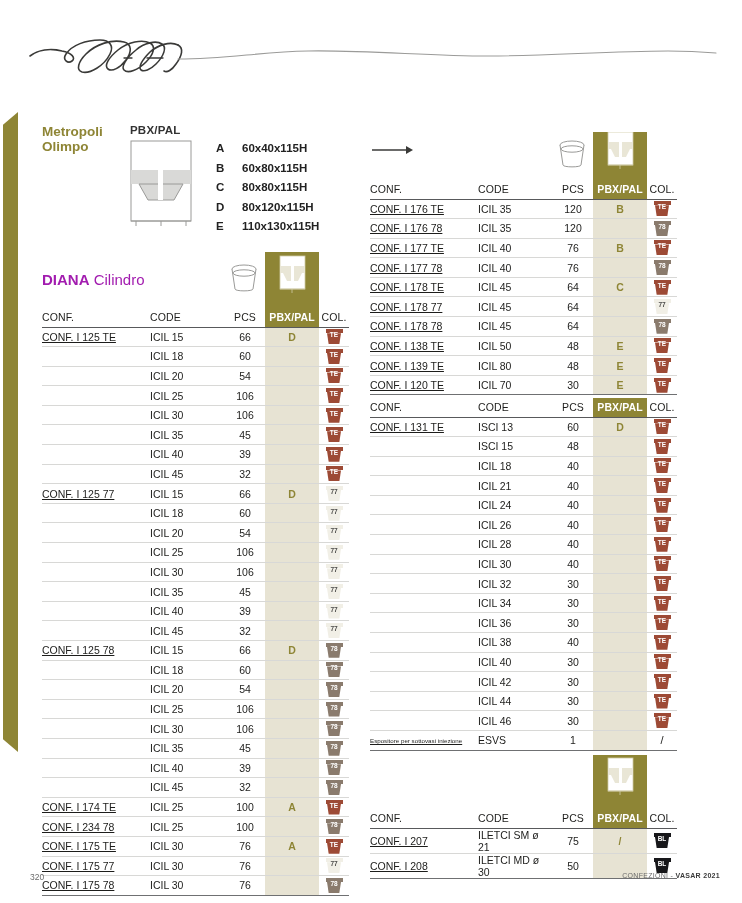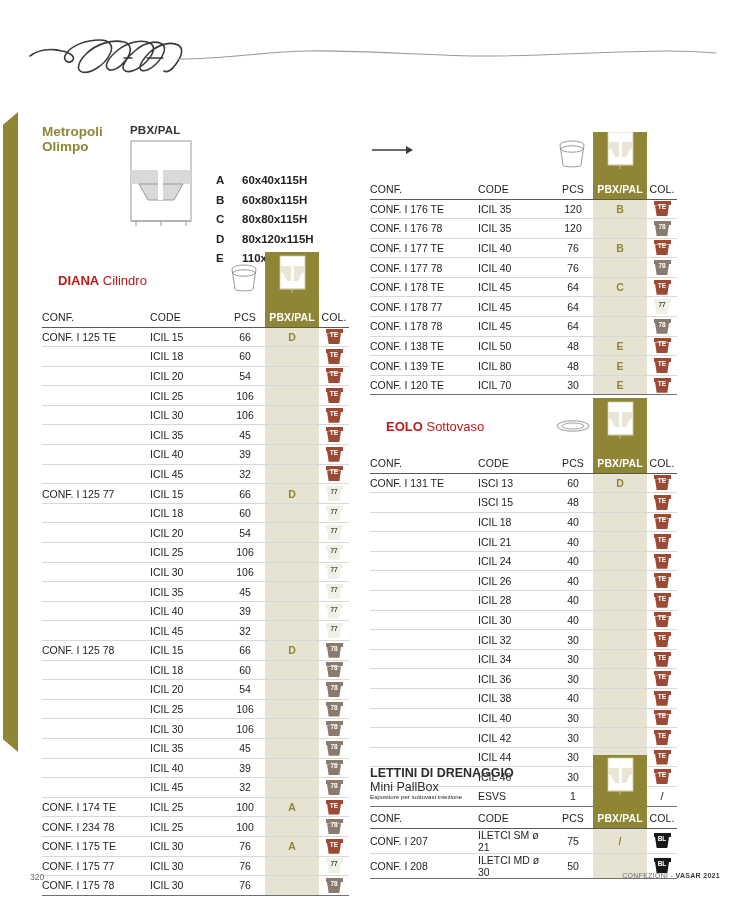--- a/index.html
+++ b/index.html
@@ -25,26 +25,26 @@
 
   
   .legend { position: absolute; left: 42px; top: 124px; width: 320px; }
   .legend-title { font-size: 13.5px; font-weight: bold; color: #8e8535; line-height: 15px; width: 88px; float: left; }
   .legend-mid { float: left; width: 72px; }
   .pbxpal-label { font-size: 11.5px; font-weight: bold; color: #333; letter-spacing: .2px; margin-bottom: 4px; }
   .pbx-ill { width: 62px; height: 86px; }
   .legend-list { float: left; margin-left: 14px; padding-top: 18px; }
   .legend-row { display: flex; align-items: baseline; height: 19.6px; }
   .legend-key { width: 26px; font-size: 11.5px; font-weight: bold; color: #222; }
-  .legend-val { font-size: 11.5px; font-weight: bold; color: #222; margin-top: 32px; }
+  .legend-val { font-size: 11.5px; font-weight: bold; color: #222; }
 
   
   .block { position: absolute; }
   .blk-head { position: relative; height: 56px; }
-  .blk-title { position: absolute; left: 16px; bottom: 20px; font-size: 13px; color: #b91c1c; }
+  .blk-title { position: absolute; left: 0; bottom: 20px; font-size: 15px; color: #a21caf; }
   .blk-title b { font-weight: bold; }
   .blk-title .sub { font-weight: normal; }
   .blk-title2 { position: absolute; left: 0; bottom: 15px; font-size: 12px; line-height: 14px; }
   .blk-title2 .l1 { font-weight: bold; font-size: 12.5px; display: block; }
   .blk-title2 .l2 { font-weight: normal; font-size: 12.5px; display: block; }
   .arrow-ico { position: absolute; left: 2px; bottom: 24px; }
 
   .prod-ico { position: absolute; bottom: 4px; }
   .pal-col-head {
     position: absolute; top: 0; height: 56px;
@@ -54,21 +54,21 @@
   table.tbl { border-collapse: collapse; width: 100%; table-layout: fixed; }
   table.tbl td, table.tbl th { padding: 0; vertical-align: middle; }
   .hdr td { font-size: 10.5px; font-weight: normal; color: #1d1d1b; height: 19px;
             border-bottom: 1.4px solid #58595b; letter-spacing: .1px; }
   .hdr td.c-pal { background: #8e8535; color: #ffffff; font-weight: bold; text-align: center; font-size: 10.5px; }
   tbody tr { height: 19.6px; }
   tbody td { font-size: 10.5px; color: #1d1d1b; border-bottom: .8px solid #d8d8d6; }
   tbody tr.grp td { border-bottom-color: #d8d8d6; }
   tbody tr.grp-start td { border-top: 1.1px solid #6f7072; }
   tbody tr:last-child td { border-bottom: 1.4px solid #6f7072; }
-  td.c-conf { padding-left: 2px; font-weight: normal; }
+  td.c-conf { padding-left: 2px; font-weight: normal; text-decoration: underline; }
   td.c-code { padding-left: 4px; }
   td.c-pcs  { text-align: center; }
   td.c-pal  { text-align: center; background: #e7e3d3; color: #8e8535; font-weight: bold; font-size: 10.5px; }
   td.c-col  { text-align: center; position: relative; }
   .tiny-conf { font-size: 6.2px; letter-spacing: 0; }
 
   
   .pot { display: inline-block; width: 17px; height: 15px; position: relative; vertical-align: middle; }
   .pot .lip { position: absolute; left: 0; top: 0; width: 17px; height: 4px; }
   .pot .body { position: absolute; left: 1.5px; top: 4px; width: 14px; height: 11px;
@@ -502,37 +502,172 @@
             <td class="c-code">ICIL 70</td>
             <td class="c-pcs">30</td>
             <td class="c-pal">E</td>
             <td class="c-col"><span class="pot te"><span class="lip"></span><span class="body"></span><span class="lbl">TE</span></span></td>
           </tr>
         </tbody>
     </table>
   </div>
 
   <div class="block" style="left:370px; top:398px; width:300px;">
-    <div class="blk-head">
-      <div class="pal-col-head" style="left:223px; width:54px;">
-        <svg width="54" height="56" viewBox="0 0 54 56">
-          <rect x="15" y="4" width="25" height="33" fill="#ffffff" stroke="#cfcaa6" stroke-width=".8"></rect>
-          <rect x="15" y="14" width="25" height="7" fill="#e9e6d6"></rect>
-          <path d="M18 21 L22 29 L33 29 L37 21 Z" fill="#e9e6d6"></path>
-          <rect x="26" y="14" width="3" height="15" fill="#ffffff"></rect>
-          <line x1="15" y1="37" x2="40" y2="37" stroke="#cfcaa6" stroke-width=".8"></line>
-          <line x1="27" y1="37" x2="27" y2="41" stroke="#cfcaa6" stroke-width=".8"></line>
+    <table class="tbl">
+      <colgroup>
+          <col style="width:108px">
+          <col style="width:75px">
+          <col style="width:40px">
+          <col style="width:54px">
+          <col style="width:30px">
+        </colgroup>
+      <thead>
+          <tr class="hdr">
+        <td>CONF.</td>
+        <td>CODE</td>
+        <td class="c-pcs">PCS</td>
+        <td class="c-pal">PBX/PAL</td>
+        <td class="c-pcs">COL.</td>
+      </tr>
+        </thead>
+      <tbody>
+          <tr class="grp grp-start">
+            <td class="c-conf">CONF. I 131 TE</td>
+            <td class="c-code">ISCI 13</td>
+            <td class="c-pcs">60</td>
+            <td class="c-pal">D</td>
+            <td class="c-col"><span class="pot te"><span class="lip"></span><span class="body"></span><span class="lbl">TE</span></span></td>
+          </tr>
+          <tr class="grp">
+            <td class="c-conf"></td>
+            <td class="c-code">ISCI 15</td>
+            <td class="c-pcs">48</td>
+            <td class="c-pal"></td>
+            <td class="c-col"><span class="pot te"><span class="lip"></span><span class="body"></span><span class="lbl">TE</span></span></td>
+          </tr>
+          <tr class="grp">
+            <td class="c-conf"></td>
+            <td class="c-code">ICIL 18</td>
+            <td class="c-pcs">40</td>
+            <td class="c-pal"></td>
+            <td class="c-col"><span class="pot te"><span class="lip"></span><span class="body"></span><span class="lbl">TE</span></span></td>
+          </tr>
+          <tr class="grp">
+            <td class="c-conf"></td>
+            <td class="c-code">ICIL 21</td>
+            <td class="c-pcs">40</td>
+            <td class="c-pal"></td>
+            <td class="c-col"><span class="pot te"><span class="lip"></span><span class="body"></span><span class="lbl">TE</span></span></td>
+          </tr>
+          <tr class="grp">
+            <td class="c-conf"></td>
+            <td class="c-code">ICIL 24</td>
+            <td class="c-pcs">40</td>
+            <td class="c-pal"></td>
+            <td class="c-col"><span class="pot te"><span class="lip"></span><span class="body"></span><span class="lbl">TE</span></span></td>
+          </tr>
+          <tr class="grp">
+            <td class="c-conf"></td>
+            <td class="c-code">ICIL 26</td>
+            <td class="c-pcs">40</td>
+            <td class="c-pal"></td>
+            <td class="c-col"><span class="pot te"><span class="lip"></span><span class="body"></span><span class="lbl">TE</span></span></td>
+          </tr>
+          <tr class="grp">
+            <td class="c-conf"></td>
+            <td class="c-code">ICIL 28</td>
+            <td class="c-pcs">40</td>
+            <td class="c-pal"></td>
+            <td class="c-col"><span class="pot te"><span class="lip"></span><span class="body"></span><span class="lbl">TE</span></span></td>
+          </tr>
+          <tr class="grp">
+            <td class="c-conf"></td>
+            <td class="c-code">ICIL 30</td>
+            <td class="c-pcs">40</td>
+            <td class="c-pal"></td>
+            <td class="c-col"><span class="pot te"><span class="lip"></span><span class="body"></span><span class="lbl">TE</span></span></td>
+          </tr>
+          <tr class="grp">
+            <td class="c-conf"></td>
+            <td class="c-code">ICIL 32</td>
+            <td class="c-pcs">30</td>
+            <td class="c-pal"></td>
+            <td class="c-col"><span class="pot te"><span class="lip"></span><span class="body"></span><span class="lbl">TE</span></span></td>
+          </tr>
+          <tr class="grp">
+            <td class="c-conf"></td>
+            <td class="c-code">ICIL 34</td>
+            <td class="c-pcs">30</td>
+            <td class="c-pal"></td>
+            <td class="c-col"><span class="pot te"><span class="lip"></span><span class="body"></span><span class="lbl">TE</span></span></td>
+          </tr>
+          <tr class="grp">
+            <td class="c-conf"></td>
+            <td class="c-code">ICIL 36</td>
+            <td class="c-pcs">30</td>
+            <td class="c-pal"></td>
+            <td class="c-col"><span class="pot te"><span class="lip"></span><span class="body"></span><span class="lbl">TE</span></span></td>
+          </tr>
+          <tr class="grp">
+            <td class="c-conf"></td>
+            <td class="c-code">ICIL 38</td>
+            <td class="c-pcs">40</td>
+            <td class="c-pal"></td>
+            <td class="c-col"><span class="pot te"><span class="lip"></span><span class="body"></span><span class="lbl">TE</span></span></td>
+          </tr>
+          <tr class="grp">
+            <td class="c-conf"></td>
+            <td class="c-code">ICIL 40</td>
+            <td class="c-pcs">30</td>
+            <td class="c-pal"></td>
+            <td class="c-col"><span class="pot te"><span class="lip"></span><span class="body"></span><span class="lbl">TE</span></span></td>
+          </tr>
+          <tr class="grp">
+            <td class="c-conf"></td>
+            <td class="c-code">ICIL 42</td>
+            <td class="c-pcs">30</td>
+            <td class="c-pal"></td>
+            <td class="c-col"><span class="pot te"><span class="lip"></span><span class="body"></span><span class="lbl">TE</span></span></td>
+          </tr>
+          <tr class="grp">
+            <td class="c-conf"></td>
+            <td class="c-code">ICIL 44</td>
+            <td class="c-pcs">30</td>
+            <td class="c-pal"></td>
+            <td class="c-col"><span class="pot te"><span class="lip"></span><span class="body"></span><span class="lbl">TE</span></span></td>
+          </tr>
+          <tr class="grp">
+            <td class="c-conf"></td>
+            <td class="c-code">ICIL 46</td>
+            <td class="c-pcs">30</td>
+            <td class="c-pal"></td>
+            <td class="c-col"><span class="pot te"><span class="lip"></span><span class="body"></span><span class="lbl">TE</span></span></td>
+          </tr>
+          <tr class="grp">
+            <td class="c-conf tiny-conf">Espositore per sottovasi iniezione</td>
+            <td class="c-code">ESVS</td>
+            <td class="c-pcs">1</td>
+            <td class="c-pal"></td>
+            <td class="c-col"><span class="slash">/</span></td>
+          </tr>
+        </tbody>
+    </table>
+  </div>
+
+  <div class="block" style="left:370px; top:755px; width:300px;">
+    <div class="blk-head" style="height:54px;">
+      <div class="pal-col-head" style="left:223px; width:54px; height:54px;">
+        <svg width="54" height="54" viewBox="0 0 54 54">
+          <rect x="15" y="3" width="25" height="33" fill="#ffffff" stroke="#cfcaa6" stroke-width=".8"></rect>
+          <rect x="15" y="13" width="25" height="7" fill="#e9e6d6"></rect>
+          <path d="M18 20 L22 28 L33 28 L37 20 Z" fill="#e9e6d6"></path>
+          <rect x="26" y="13" width="3" height="15" fill="#ffffff"></rect>
+          <line x1="15" y1="36" x2="40" y2="36" stroke="#cfcaa6" stroke-width=".8"></line>
+          <line x1="27" y1="36" x2="27" y2="40" stroke="#cfcaa6" stroke-width=".8"></line>
         </svg>
-      </div>
-      <svg class="prod-ico" style="left:186px; bottom:20px;" width="34" height="16" viewBox="0 0 34 16">
-        <ellipse cx="17" cy="8" rx="16" ry="5.2" fill="#ffffff" stroke="#9a9a98" stroke-width="1"></ellipse>
-        <ellipse cx="17" cy="8" rx="11" ry="3" fill="#ffffff" stroke="#9a9a98" stroke-width=".9"></ellipse>
-      </svg>
-      <div class="blk-title">
-        <b>EOLO</b><span class="sub"> Sottovaso</span>
       </div>
     </div>
     <table class="tbl">
       <colgroup>
           <col style="width:108px">
           <col style="width:75px">
           <col style="width:40px">
           <col style="width:54px">
           <col style="width:30px">
         </colgroup>
@@ -540,178 +675,20 @@
           <tr class="hdr">
         <td>CONF.</td>
         <td>CODE</td>
         <td class="c-pcs">PCS</td>
         <td class="c-pal">PBX/PAL</td>
         <td class="c-pcs">COL.</td>
       </tr>
         </thead>
       <tbody>
           <tr class="grp grp-start">
-            <td class="c-conf">CONF. I 131 TE</td>
-            <td class="c-code">ISCI 13</td>
-            <td class="c-pcs">60</td>
-            <td class="c-pal">D</td>
-            <td class="c-col"><span class="pot te"><span class="lip"></span><span class="body"></span><span class="lbl">TE</span></span></td>
-          </tr>
-          <tr class="grp">
-            <td class="c-conf"></td>
-            <td class="c-code">ISCI 15</td>
-            <td class="c-pcs">48</td>
-            <td class="c-pal"></td>
-            <td class="c-col"><span class="pot te"><span class="lip"></span><span class="body"></span><span class="lbl">TE</span></span></td>
-          </tr>
-          <tr class="grp">
-            <td class="c-conf"></td>
-            <td class="c-code">ICIL 18</td>
-            <td class="c-pcs">40</td>
-            <td class="c-pal"></td>
-            <td class="c-col"><span class="pot te"><span class="lip"></span><span class="body"></span><span class="lbl">TE</span></span></td>
-          </tr>
-          <tr class="grp">
-            <td class="c-conf"></td>
-            <td class="c-code">ICIL 21</td>
-            <td class="c-pcs">40</td>
-            <td class="c-pal"></td>
-            <td class="c-col"><span class="pot te"><span class="lip"></span><span class="body"></span><span class="lbl">TE</span></span></td>
-          </tr>
-          <tr class="grp">
-            <td class="c-conf"></td>
-            <td class="c-code">ICIL 24</td>
-            <td class="c-pcs">40</td>
-            <td class="c-pal"></td>
-            <td class="c-col"><span class="pot te"><span class="lip"></span><span class="body"></span><span class="lbl">TE</span></span></td>
-          </tr>
-          <tr class="grp">
-            <td class="c-conf"></td>
-            <td class="c-code">ICIL 26</td>
-            <td class="c-pcs">40</td>
-            <td class="c-pal"></td>
-            <td class="c-col"><span class="pot te"><span class="lip"></span><span class="body"></span><span class="lbl">TE</span></span></td>
-          </tr>
-          <tr class="grp">
-            <td class="c-conf"></td>
-            <td class="c-code">ICIL 28</td>
-            <td class="c-pcs">40</td>
-            <td class="c-pal"></td>
-            <td class="c-col"><span class="pot te"><span class="lip"></span><span class="body"></span><span class="lbl">TE</span></span></td>
-          </tr>
-          <tr class="grp">
-            <td class="c-conf"></td>
-            <td class="c-code">ICIL 30</td>
-            <td class="c-pcs">40</td>
-            <td class="c-pal"></td>
-            <td class="c-col"><span class="pot te"><span class="lip"></span><span class="body"></span><span class="lbl">TE</span></span></td>
-          </tr>
-          <tr class="grp">
-            <td class="c-conf"></td>
-            <td class="c-code">ICIL 32</td>
-            <td class="c-pcs">30</td>
-            <td class="c-pal"></td>
-            <td class="c-col"><span class="pot te"><span class="lip"></span><span class="body"></span><span class="lbl">TE</span></span></td>
-          </tr>
-          <tr class="grp">
-            <td class="c-conf"></td>
-            <td class="c-code">ICIL 34</td>
-            <td class="c-pcs">30</td>
-            <td class="c-pal"></td>
-            <td class="c-col"><span class="pot te"><span class="lip"></span><span class="body"></span><span class="lbl">TE</span></span></td>
-          </tr>
-          <tr class="grp">
-            <td class="c-conf"></td>
-            <td class="c-code">ICIL 36</td>
-            <td class="c-pcs">30</td>
-            <td class="c-pal"></td>
-            <td class="c-col"><span class="pot te"><span class="lip"></span><span class="body"></span><span class="lbl">TE</span></span></td>
-          </tr>
-          <tr class="grp">
-            <td class="c-conf"></td>
-            <td class="c-code">ICIL 38</td>
-            <td class="c-pcs">40</td>
-            <td class="c-pal"></td>
-            <td class="c-col"><span class="pot te"><span class="lip"></span><span class="body"></span><span class="lbl">TE</span></span></td>
-          </tr>
-          <tr class="grp">
-            <td class="c-conf"></td>
-            <td class="c-code">ICIL 40</td>
-            <td class="c-pcs">30</td>
-            <td class="c-pal"></td>
-            <td class="c-col"><span class="pot te"><span class="lip"></span><span class="body"></span><span class="lbl">TE</span></span></td>
-          </tr>
-          <tr class="grp">
-            <td class="c-conf"></td>
-            <td class="c-code">ICIL 42</td>
-            <td class="c-pcs">30</td>
-            <td class="c-pal"></td>
-            <td class="c-col"><span class="pot te"><span class="lip"></span><span class="body"></span><span class="lbl">TE</span></span></td>
-          </tr>
-          <tr class="grp">
-            <td class="c-conf"></td>
-            <td class="c-code">ICIL 44</td>
-            <td class="c-pcs">30</td>
-            <td class="c-pal"></td>
-            <td class="c-col"><span class="pot te"><span class="lip"></span><span class="body"></span><span class="lbl">TE</span></span></td>
-          </tr>
-          <tr class="grp">
-            <td class="c-conf"></td>
-            <td class="c-code">ICIL 46</td>
-            <td class="c-pcs">30</td>
-            <td class="c-pal"></td>
-            <td class="c-col"><span class="pot te"><span class="lip"></span><span class="body"></span><span class="lbl">TE</span></span></td>
-          </tr>
-          <tr class="grp">
-            <td class="c-conf tiny-conf">Espositore per sottovasi iniezione</td>
-            <td class="c-code">ESVS</td>
-            <td class="c-pcs">1</td>
-            <td class="c-pal"></td>
-            <td class="c-col"><span class="slash">/</span></td>
-          </tr>
-        </tbody>
-    </table>
-  </div>
-
-  <div class="block" style="left:370px; top:755px; width:300px;">
-    <div class="blk-head" style="height:54px;">
-      <div class="pal-col-head" style="left:223px; width:54px; height:54px;">
-        <svg width="54" height="54" viewBox="0 0 54 54">
-          <rect x="15" y="3" width="25" height="33" fill="#ffffff" stroke="#cfcaa6" stroke-width=".8"></rect>
-          <rect x="15" y="13" width="25" height="7" fill="#e9e6d6"></rect>
-          <path d="M18 20 L22 28 L33 28 L37 20 Z" fill="#e9e6d6"></path>
-          <rect x="26" y="13" width="3" height="15" fill="#ffffff"></rect>
-          <line x1="15" y1="36" x2="40" y2="36" stroke="#cfcaa6" stroke-width=".8"></line>
-          <line x1="27" y1="36" x2="27" y2="40" stroke="#cfcaa6" stroke-width=".8"></line>
-        </svg>
-      </div>
-      <div class="blk-title2">
-        <span class="l1">LETTINI DI DRENAGGIO</span>
-        <span class="l2">Mini PallBox</span>
-      </div>
-    </div>
-    <table class="tbl">
-      <colgroup>
-          <col style="width:108px">
-          <col style="width:75px">
-          <col style="width:40px">
-          <col style="width:54px">
-          <col style="width:30px">
-        </colgroup>
-      <thead>
-          <tr class="hdr">
-        <td>CONF.</td>
-        <td>CODE</td>
-        <td class="c-pcs">PCS</td>
-        <td class="c-pal">PBX/PAL</td>
-        <td class="c-pcs">COL.</td>
-      </tr>
-        </thead>
-      <tbody>
-          <tr class="grp grp-start">
             <td class="c-conf">CONF. I 207</td>
             <td class="c-code">ILETCI SM ø 21</td>
             <td class="c-pcs">75</td>
             <td class="c-pal">/</td>
             <td class="c-col"><span class="pot bl"><span class="lip"></span><span class="body"></span><span class="lbl">BL</span></span></td>
           </tr>
           <tr class="grp">
             <td class="c-conf">CONF. I 208</td>
             <td class="c-code">ILETCI MD ø 30</td>
             <td class="c-pcs">50</td>

